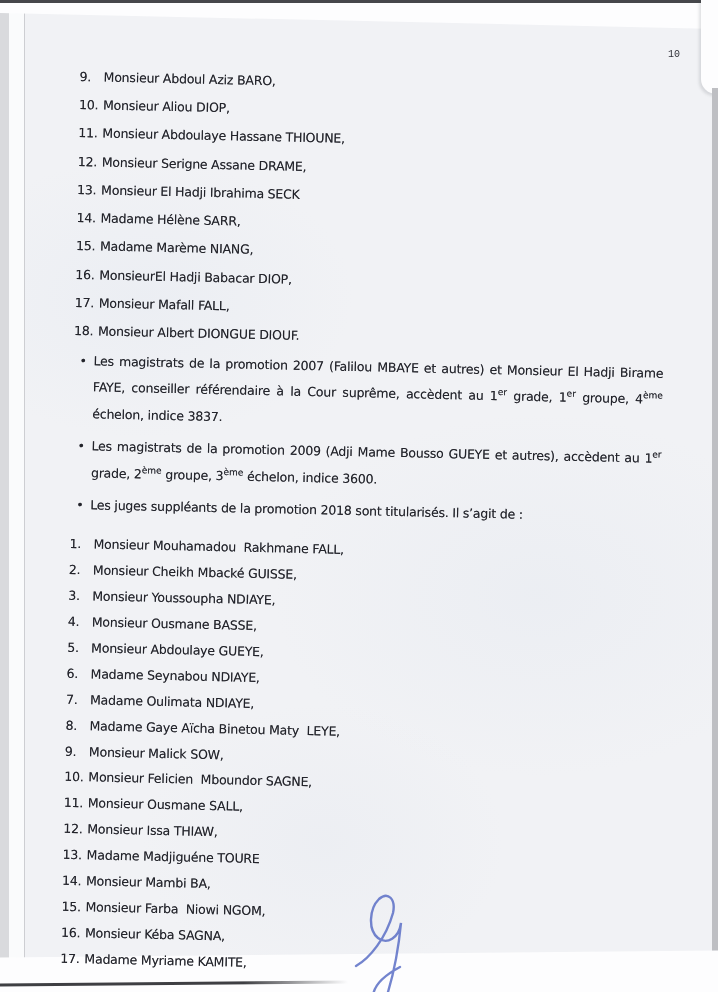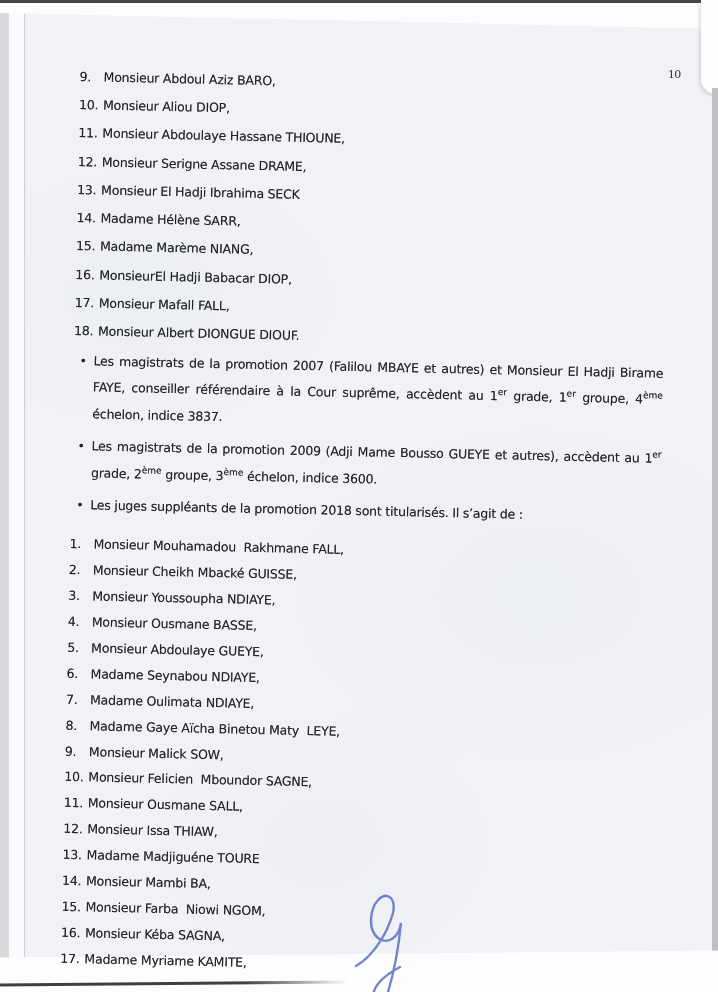--- a/index.html
+++ b/index.html
@@ -23,22 +23,22 @@
   .edge-top-dark{position:absolute;left:0;top:0;width:718px;height:3px;background:#46474b;}
   .edge-top-white{position:absolute;left:0;top:3px;width:718px;height:26px;background:#fdfdfe;
     clip-path:polygon(0 0,100% 0,100% 100%,0 38%);}
   .corner-curl{position:absolute;right:0;top:0;width:17px;height:94px;background:#fdfdfe;
     border-bottom-left-radius:15px;box-shadow:-2px 2px 3px rgba(60,65,75,.15);}
   .edge-right-gray{position:absolute;right:0;top:88px;width:6px;height:904px;background:#bebfc3;}
   .edge-bottom-white{position:absolute;left:-10px;top:954px;width:740px;height:45px;background:#fdfdfe;transform:rotate(-.55deg);}
   .edge-bottom-dark{position:absolute;left:0;top:982px;width:348px;height:3px;background:linear-gradient(to right,#3e3f43 70%,rgba(62,63,67,0));transform:rotate(-.5deg);}
   
   #pageno{
-    position:absolute;left:668px;top:66px;
-    font-family:Liberation Serif, serif;font-size:13px;color:#303138;
+    position:absolute;left:668px;top:49px;
+    font-family:Liberation Mono, monospace;font-size:10px;color:#303138;
   }
   
   #content{
     position:absolute;left:80px;top:62px;width:592px;
     transform:rotate(1.25deg);transform-origin:0 0;
     color:#23242b;font-size:12.5px;letter-spacing:-.2px;
     text-shadow:0 0 .5px rgba(35,36,43,.55);
   }
   .row{display:flex;align-items:center;height:28.3px;}
   #list2 .row{height:25.9px;}

